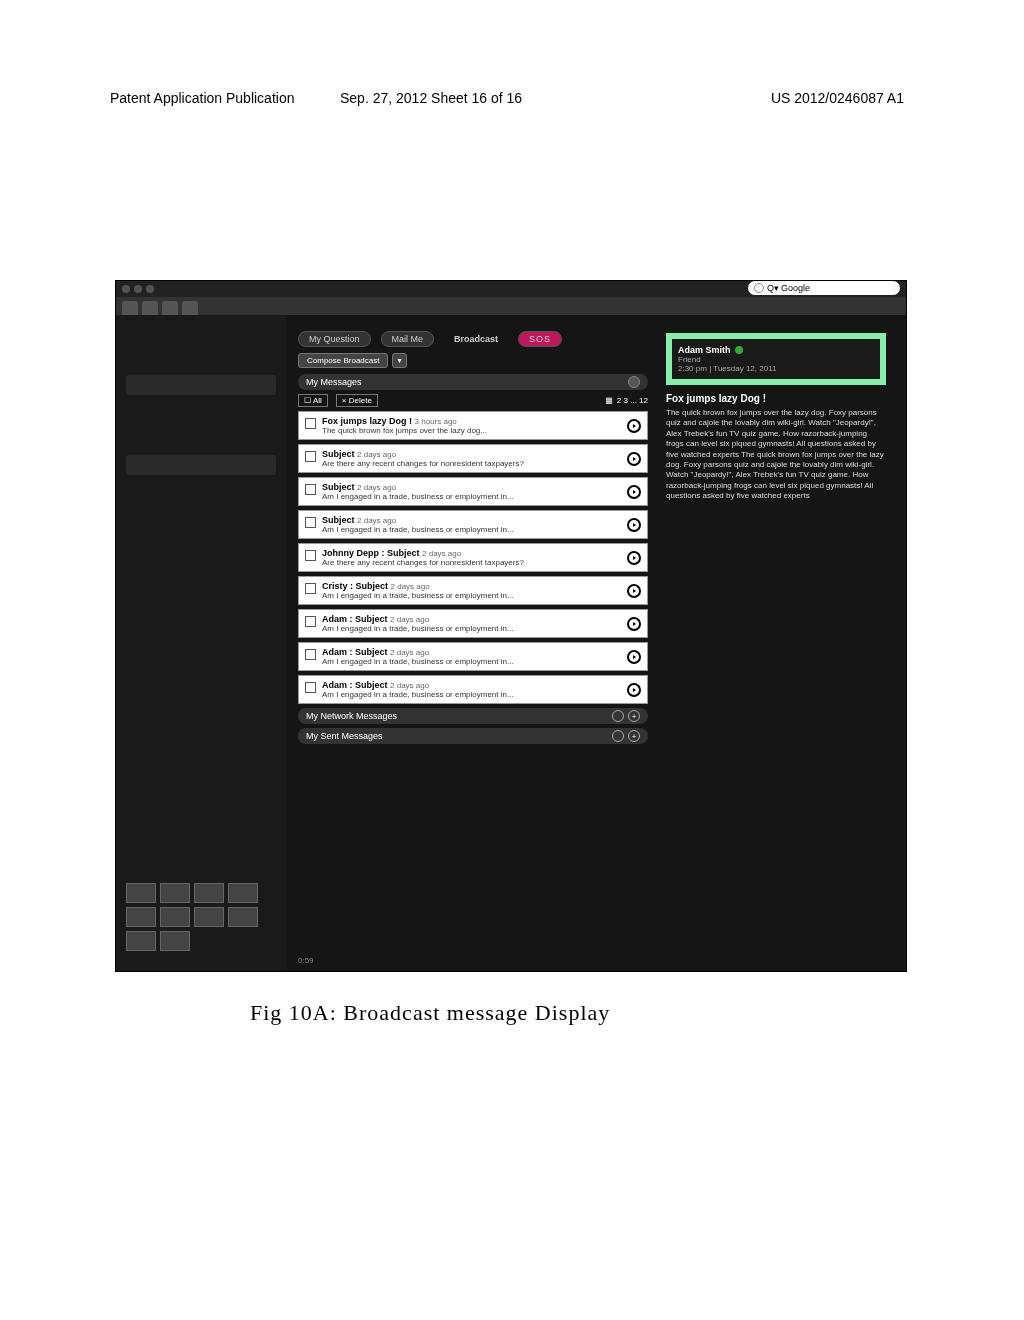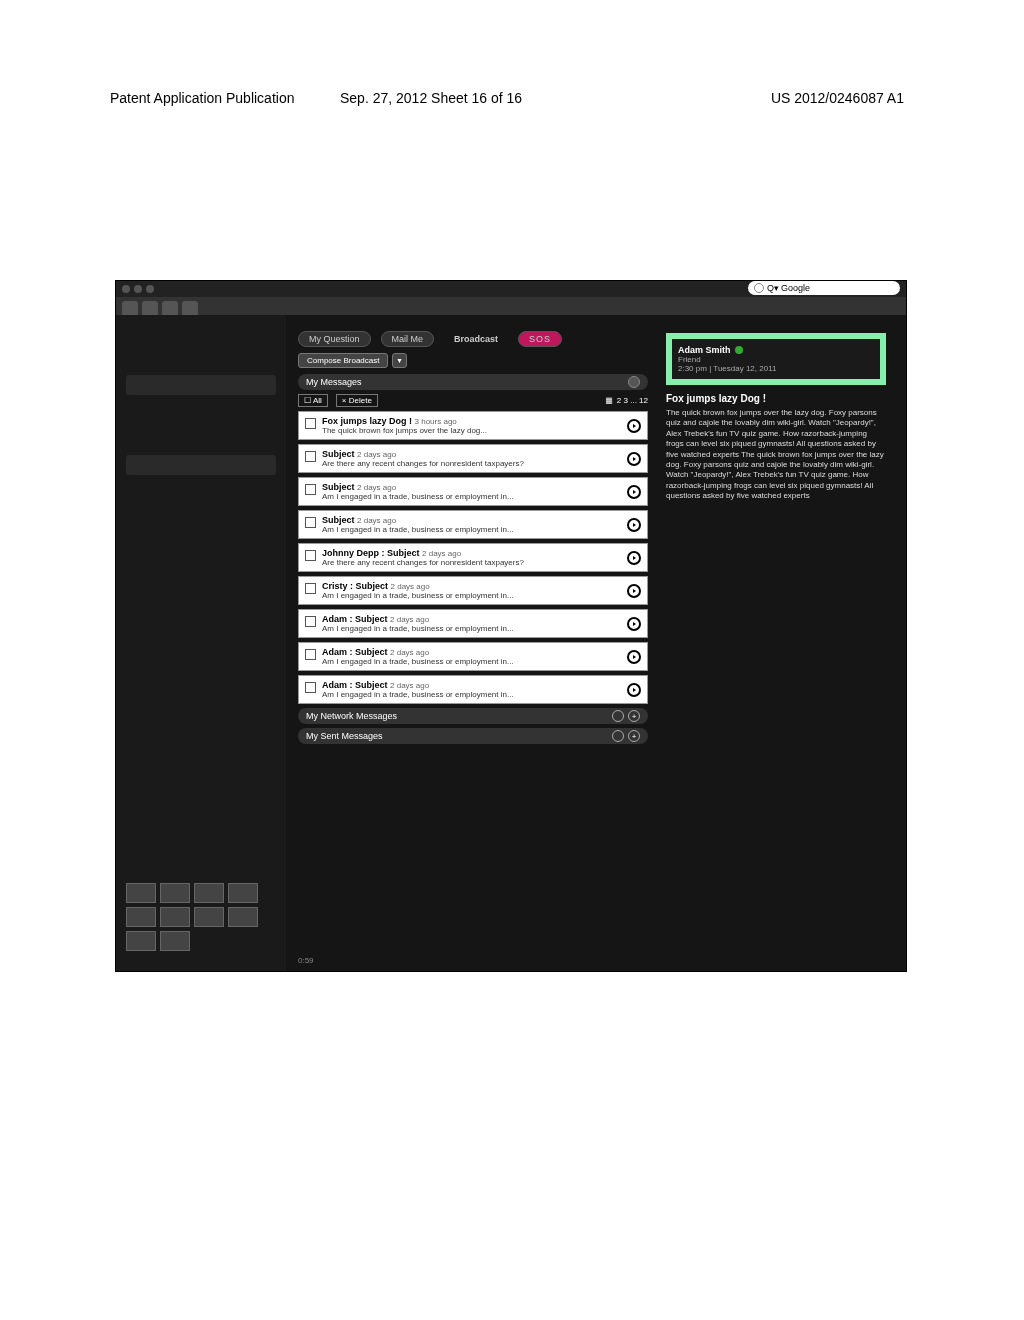--- a/index.html
+++ b/index.html
@@ -236,14 +236,15 @@
       </div>
 
       <div class="footer">
         <span>0:59</span>
         <span> </span>
       </div>
     </div>
   </div>
 </div>
 
+<div class="caption">Fig 10A:  Broadcast  message  Display</div>
 
 </div>
 
 </body></html>

